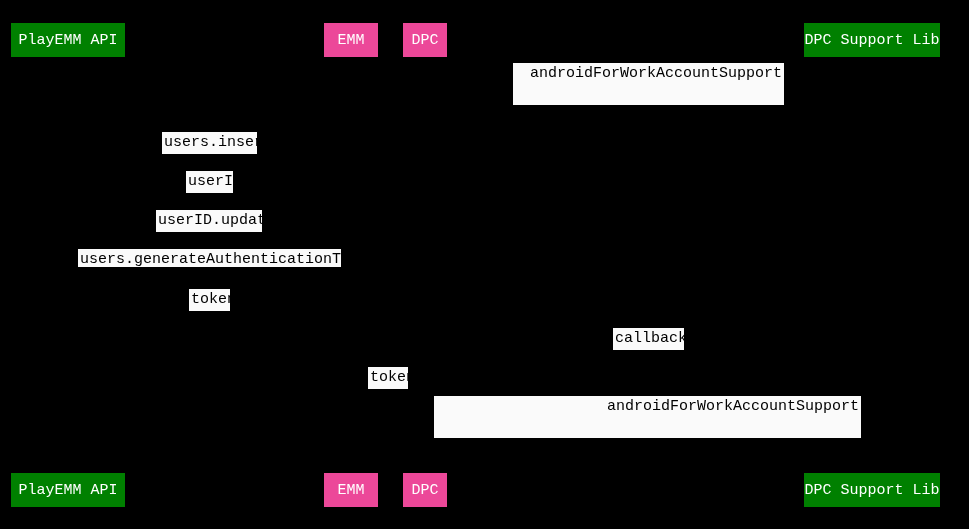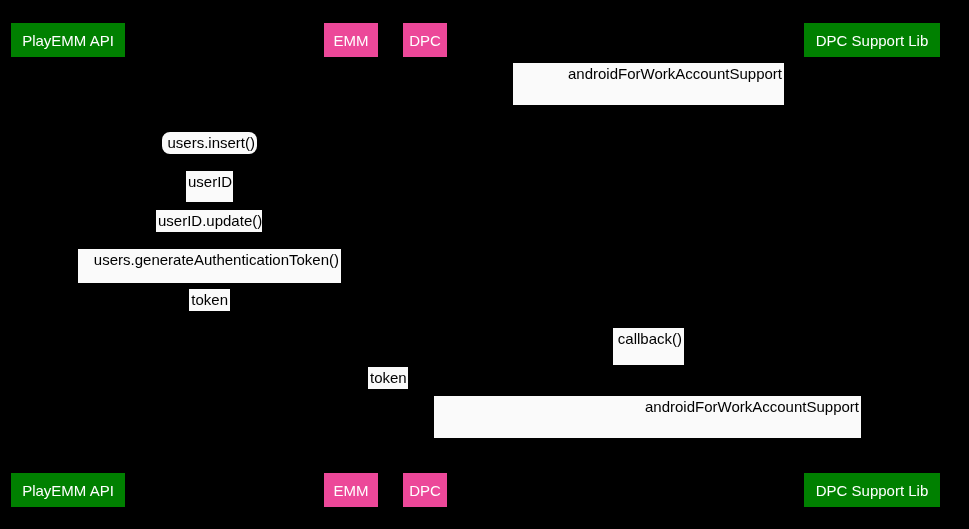--- a/index.html
+++ b/index.html
@@ -7,21 +7,21 @@
     margin: 0;
     padding: 0;
     background: #000000;
   }
   #canvas {
     position: relative;
     width: 969px;
     height: 529px;
     background: #000000;
     overflow: hidden;
-    font-family: Liberation Sans, sans-serif;
+    font-family: Liberation Mono, monospace;
   }
   
   .participant {
     position: absolute;
     box-sizing: border-box;
     display: flex;
     align-items: center;
     justify-content: center;
     color: #ffffff;
     font-size: 15px;
@@ -72,21 +72,21 @@
     <div class="participant blue" style="left: 324px; top: 473px; width: 54px; height: 34px;">
       <span>EMM</span>
     </div>
     <div class="participant blue" style="left: 403px; top: 473px; width: 44px; height: 34px;">
       <span>DPC</span>
     </div>
     <div class="participant green" style="left: 804px; top: 473px; width: 136px; height: 34px;">
       <span>DPC Support Lib</span>
     </div>
     <div class="msg two-line" style="left: 513px; top: 63px; width: 271px; height: 42px;"><span class="line">androidForWorkAccountSupport</span></div>
-    <div class="msg" style="left: 162px; top: 132px; width: 95px; height: 22px; border-radius: 8px;"><span class="line">users.insert()</span></div>
-    <div class="msg" style="left: 186px; top: 171px; width: 47px; height: 31px;"><span class="line">userID</span></div>
+    <div class="msg" style="left: 162px; top: 132px; width: 95px; height: 22px;"><span class="line">users.insert()</span></div>
+    <div class="msg" style="left: 186px; top: 171px; width: 47px; height: 22px;"><span class="line">userID</span></div>
     <div class="msg" style="left: 156px; top: 210px; width: 106px; height: 22px;"><span class="line">userID.update()</span></div>
-    <div class="msg" style="left: 78px; top: 249px; width: 263px; height: 34px;"><span class="line">users.generateAuthenticationToken()</span></div>
+    <div class="msg" style="left: 78px; top: 249px; width: 263px; height: 18px;"><span class="line">users.generateAuthenticationToken()</span></div>
     <div class="msg" style="left: 189px; top: 289px; width: 41px; height: 22px;"><span class="line">token</span></div>
-    <div class="msg" style="left: 613px; top: 328px; width: 71px; height: 37px;"><span class="line">callback()</span></div>
+    <div class="msg" style="left: 613px; top: 328px; width: 71px; height: 22px;"><span class="line">callback()</span></div>
     <div class="msg" style="left: 368px; top: 367px; width: 40px; height: 22px;"><span class="line">token</span></div>
     <div class="msg two-line" style="left: 434px; top: 396px; width: 427px; height: 42px;"><span class="line">androidForWorkAccountSupport</span></div>
   </div>
 
 </body></html>

